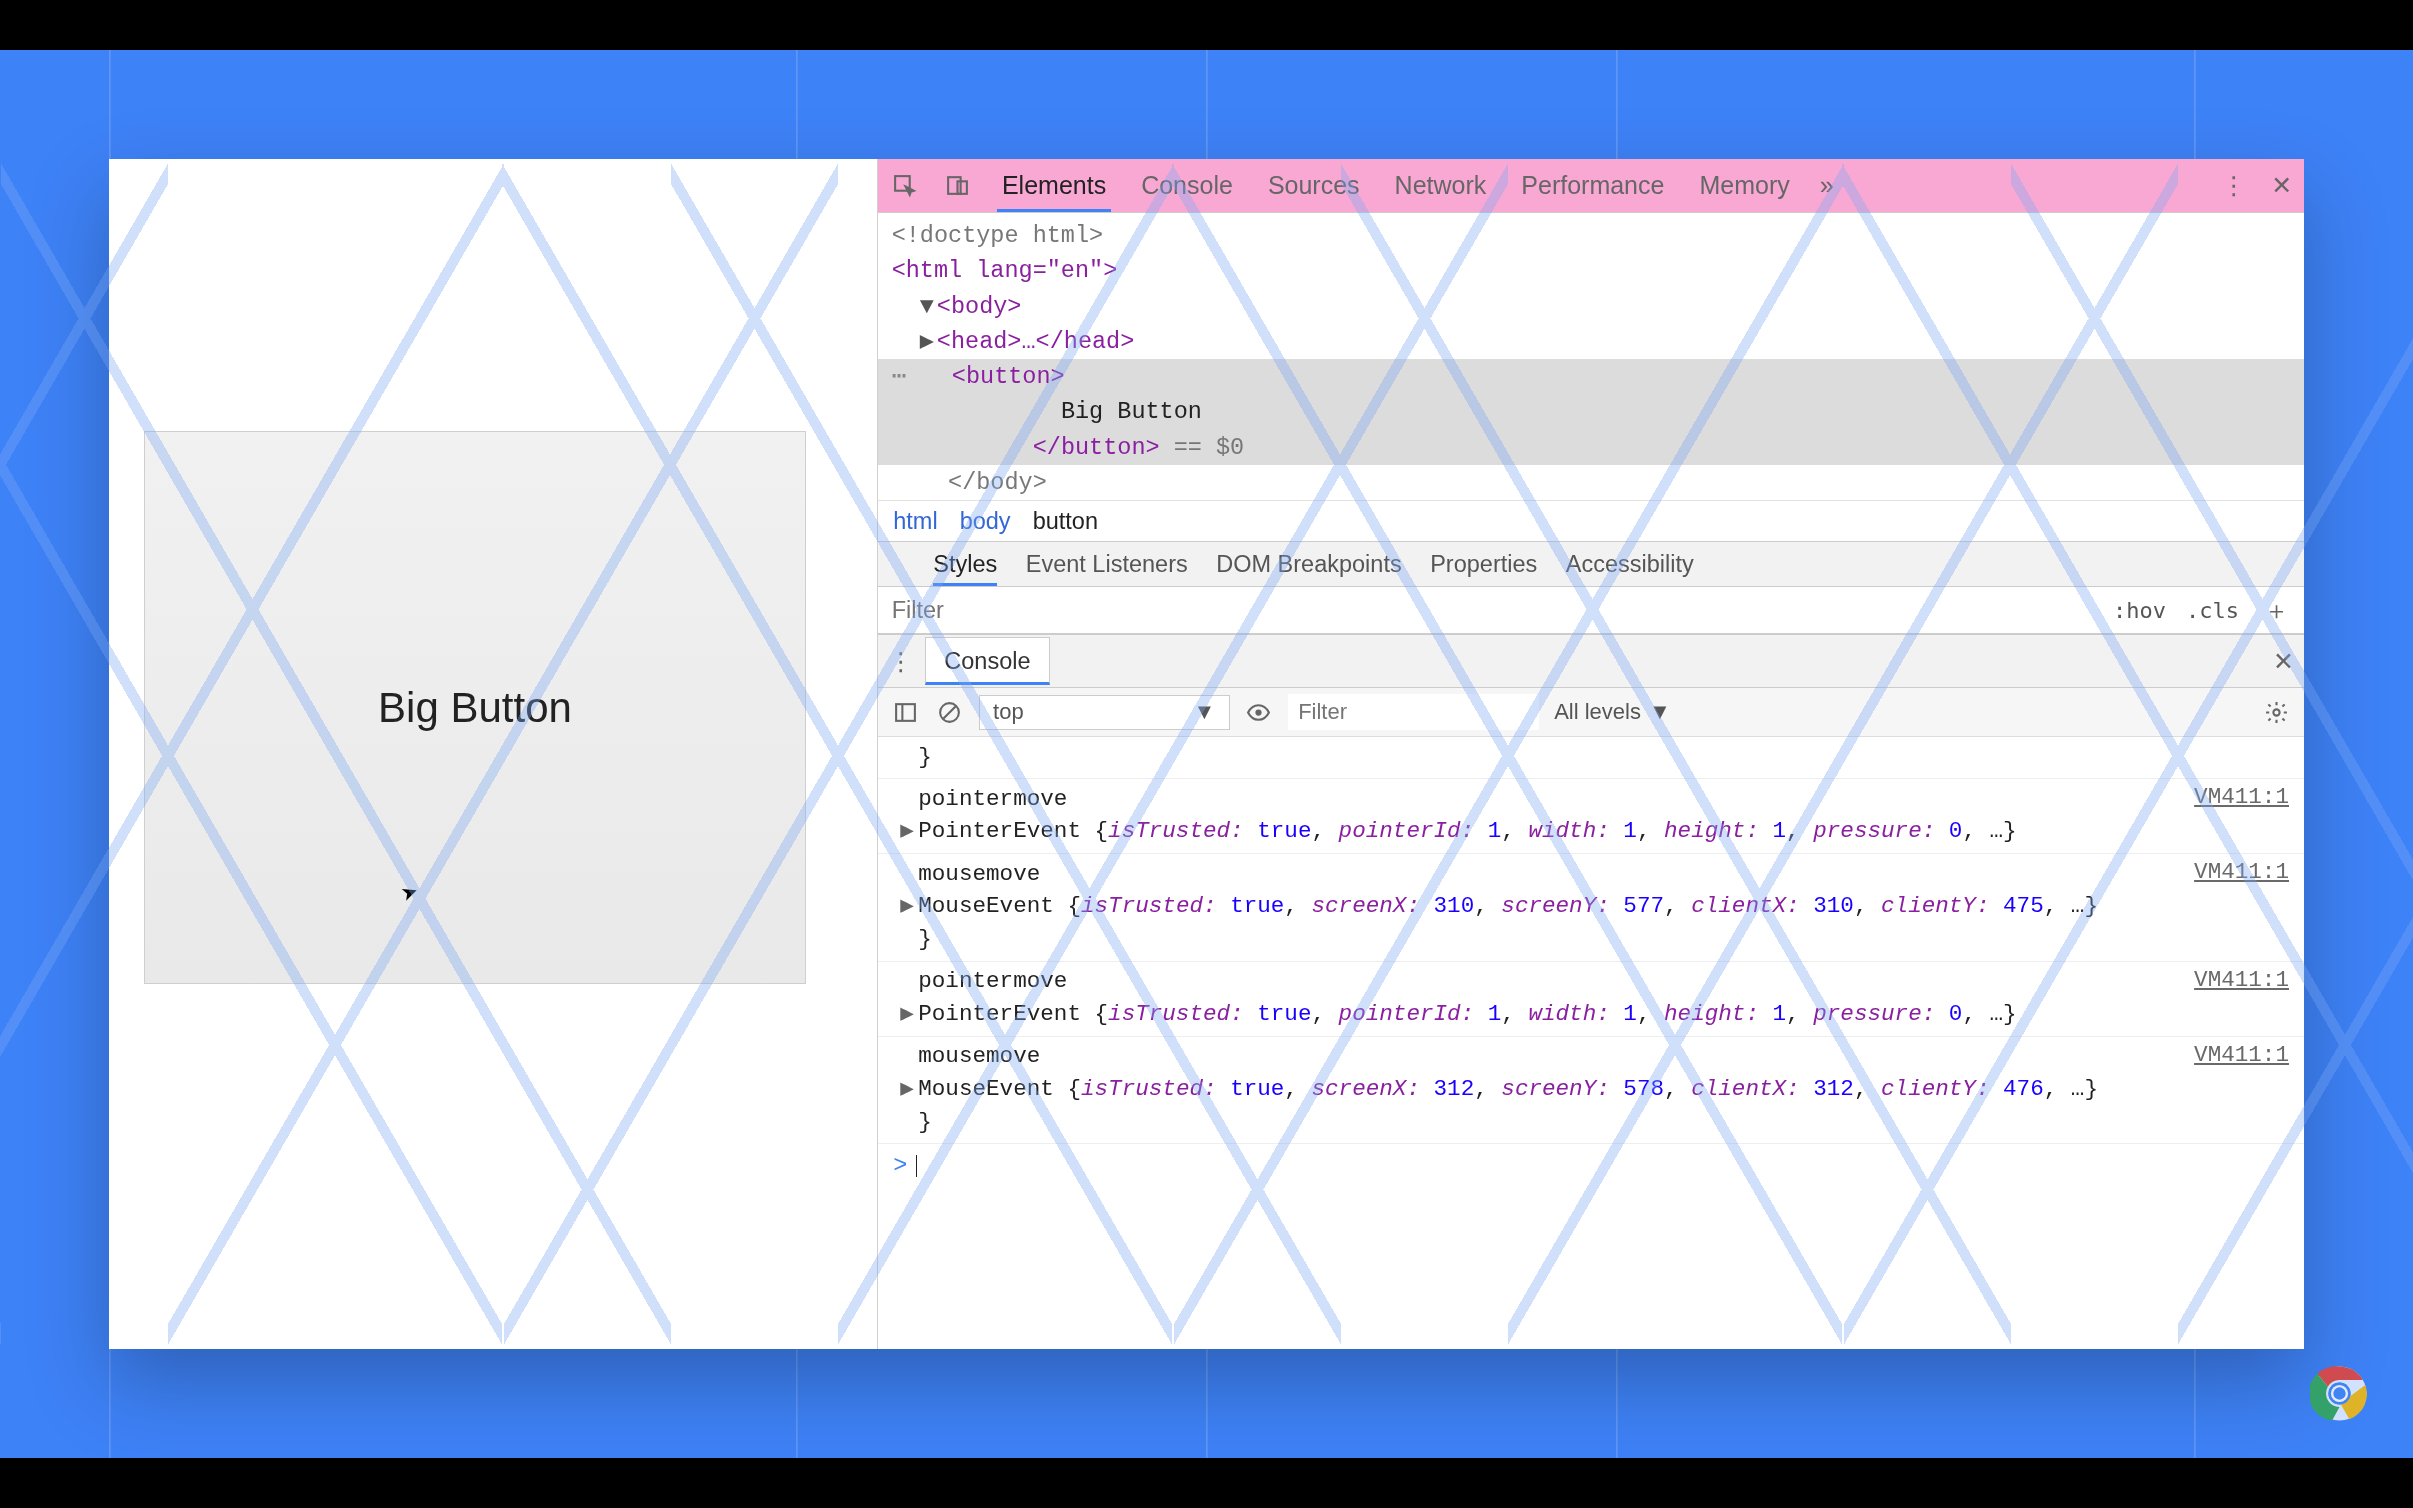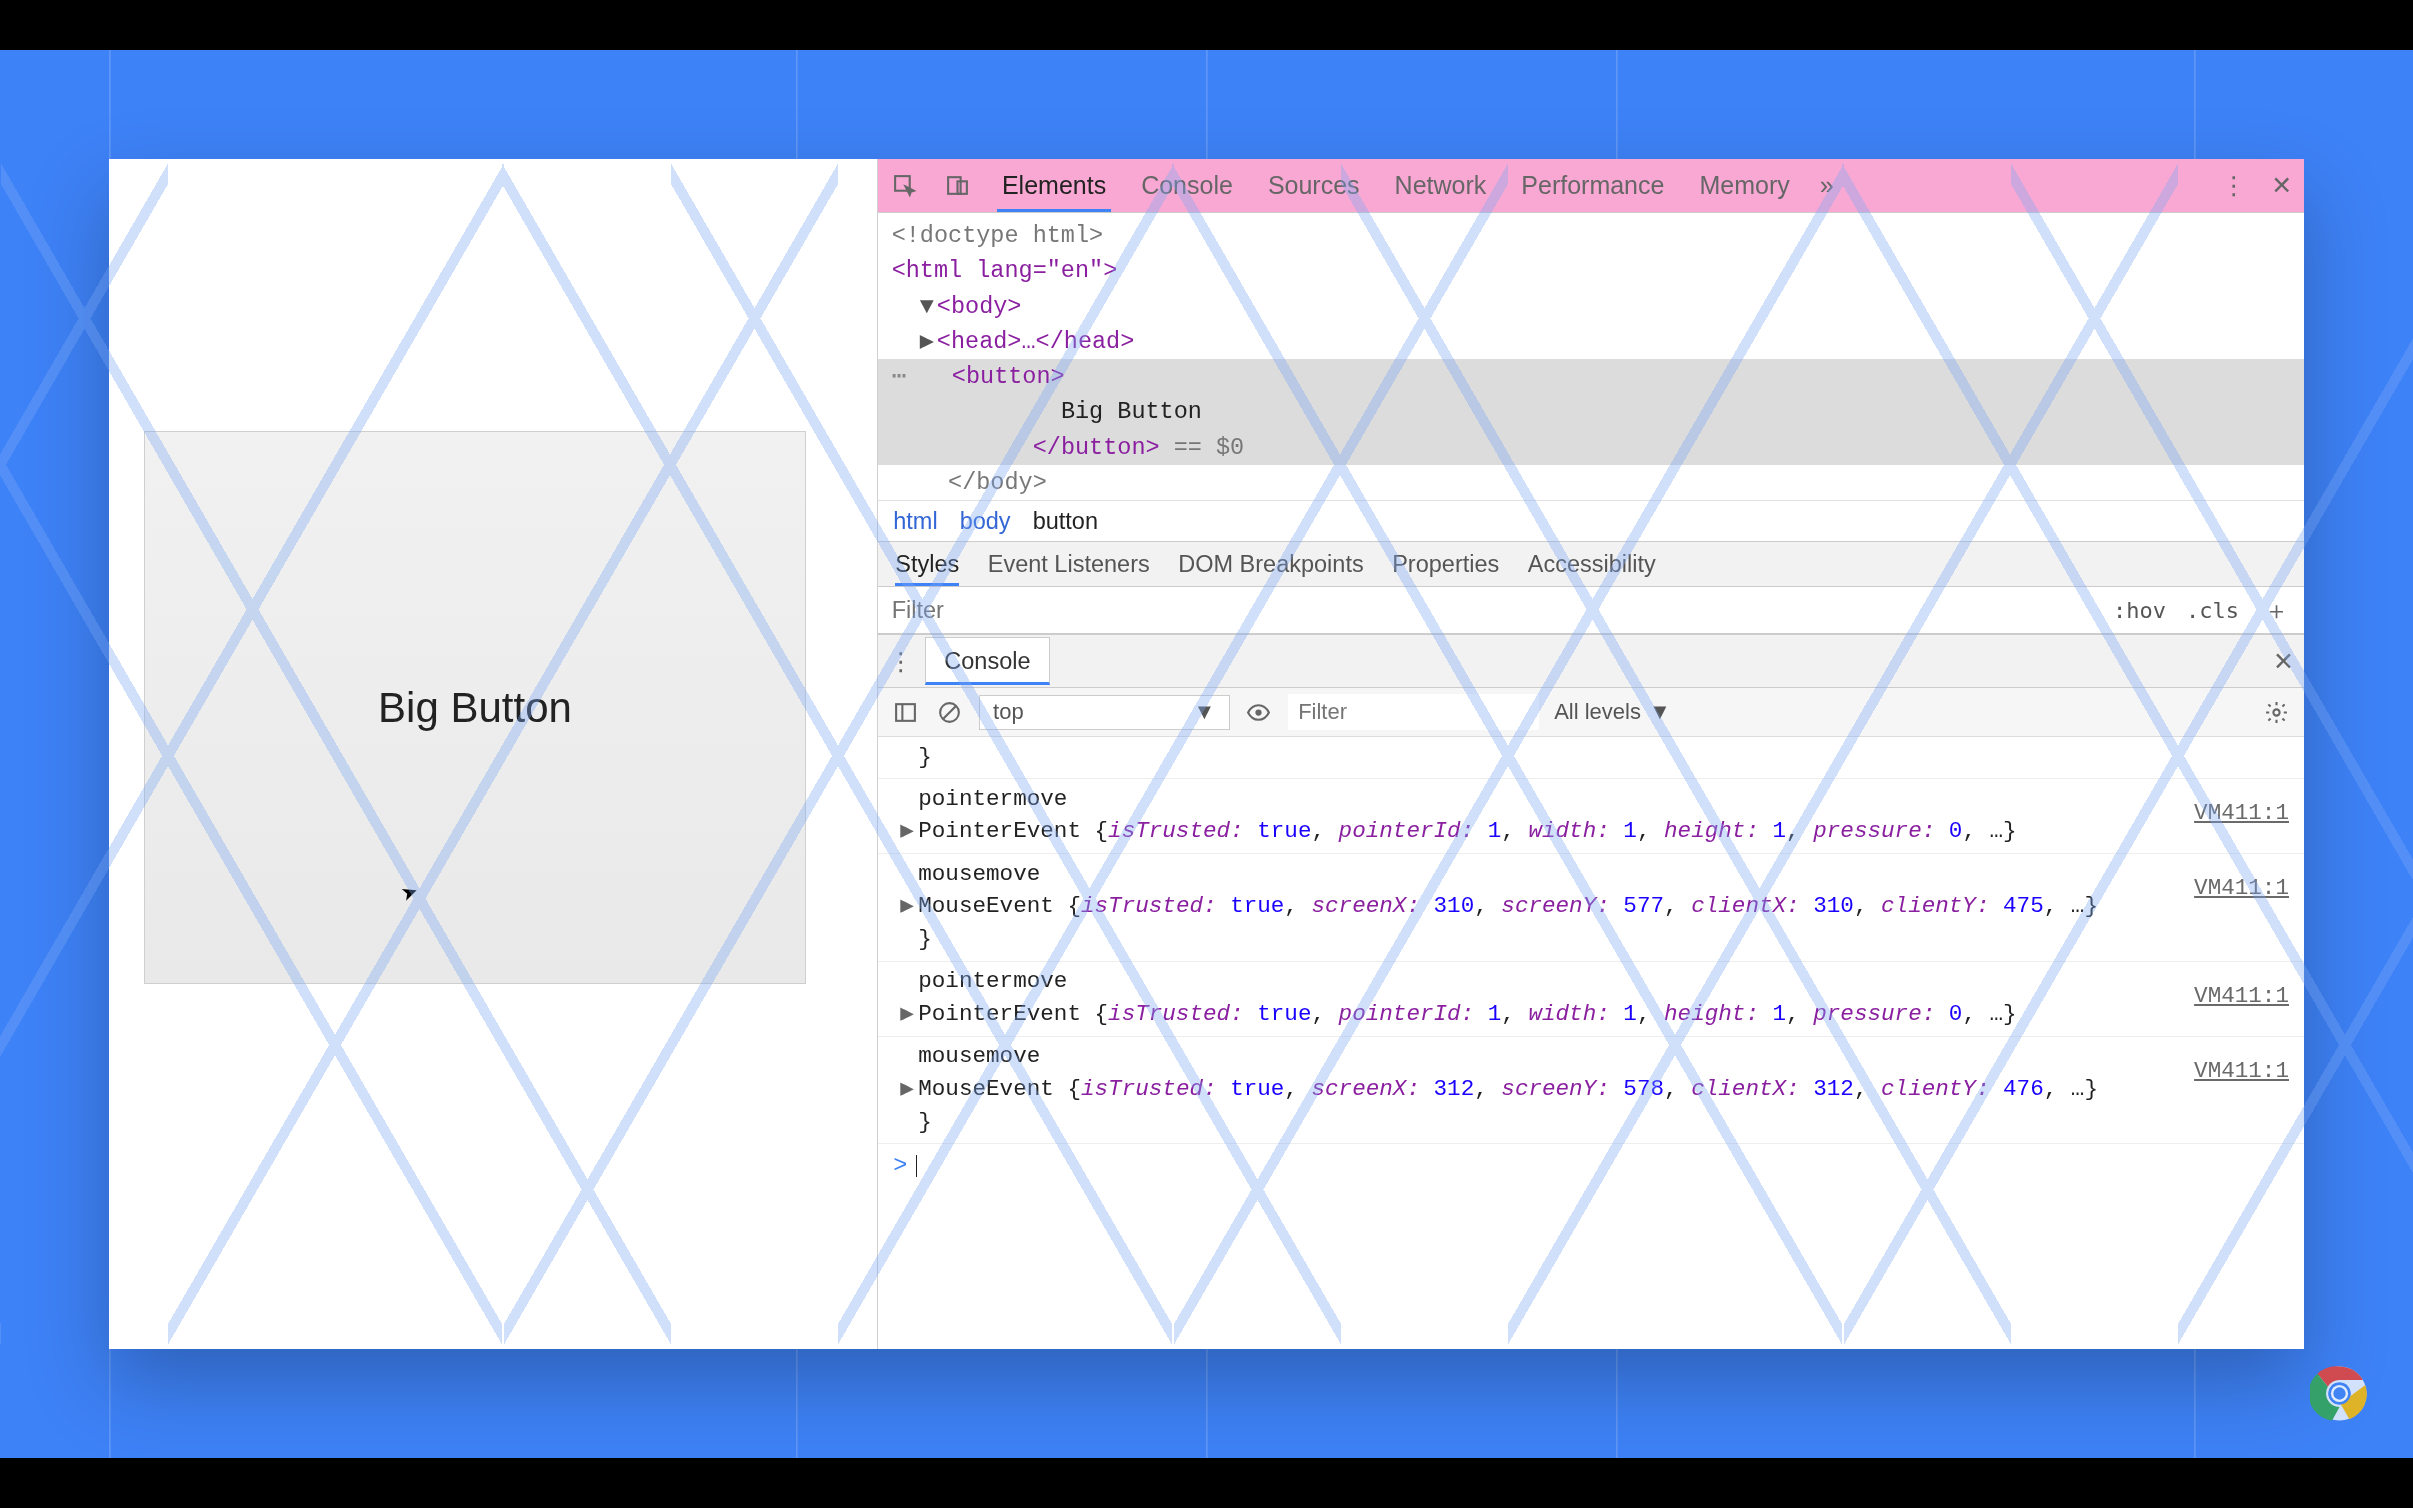--- a/index.html
+++ b/index.html
@@ -180,20 +180,21 @@
     background: #f2f2f2;
     border-bottom: 0.8px solid #ccc;
     font-size: 23.5px;
     color: #555;
   }
   .subtabs .subtab { padding-bottom: 8.4px; }
   .subtabs .subtab.active {
     color: #222;
     border-bottom: 3.4px solid #3e82f7;
     padding-bottom: 5px;
+    margin-left: 38px;
   }
 
   
   .filterbar {
     display: flex;
     align-items: center;
     background: #fff;
     border-bottom: 0.8px solid #ccc;
     height: 47px;
   }
@@ -279,21 +280,21 @@
     line-height: 1.45;
   }
   .log-entry {
     border-bottom: 0.8px solid #eee;
     padding: 3.4px 15px 5px 40px;
     position: relative;
   }
   .log-entry .source {
     position: absolute;
     right: 15px;
-    top: 18px;
+    top: 2px;
     color: #6a6a6a;
     text-decoration: underline;
   }
   .log-entry .name { color: #222; }
   .log-entry .obj { color: #222; }
   .log-entry .key { color: #8a1fa0; font-style: italic; }
   .log-entry .bool { color: #1a00ff; }
   .log-entry .num { color: #1a00ff; }
   .log-entry .expand {
     position: absolute;

